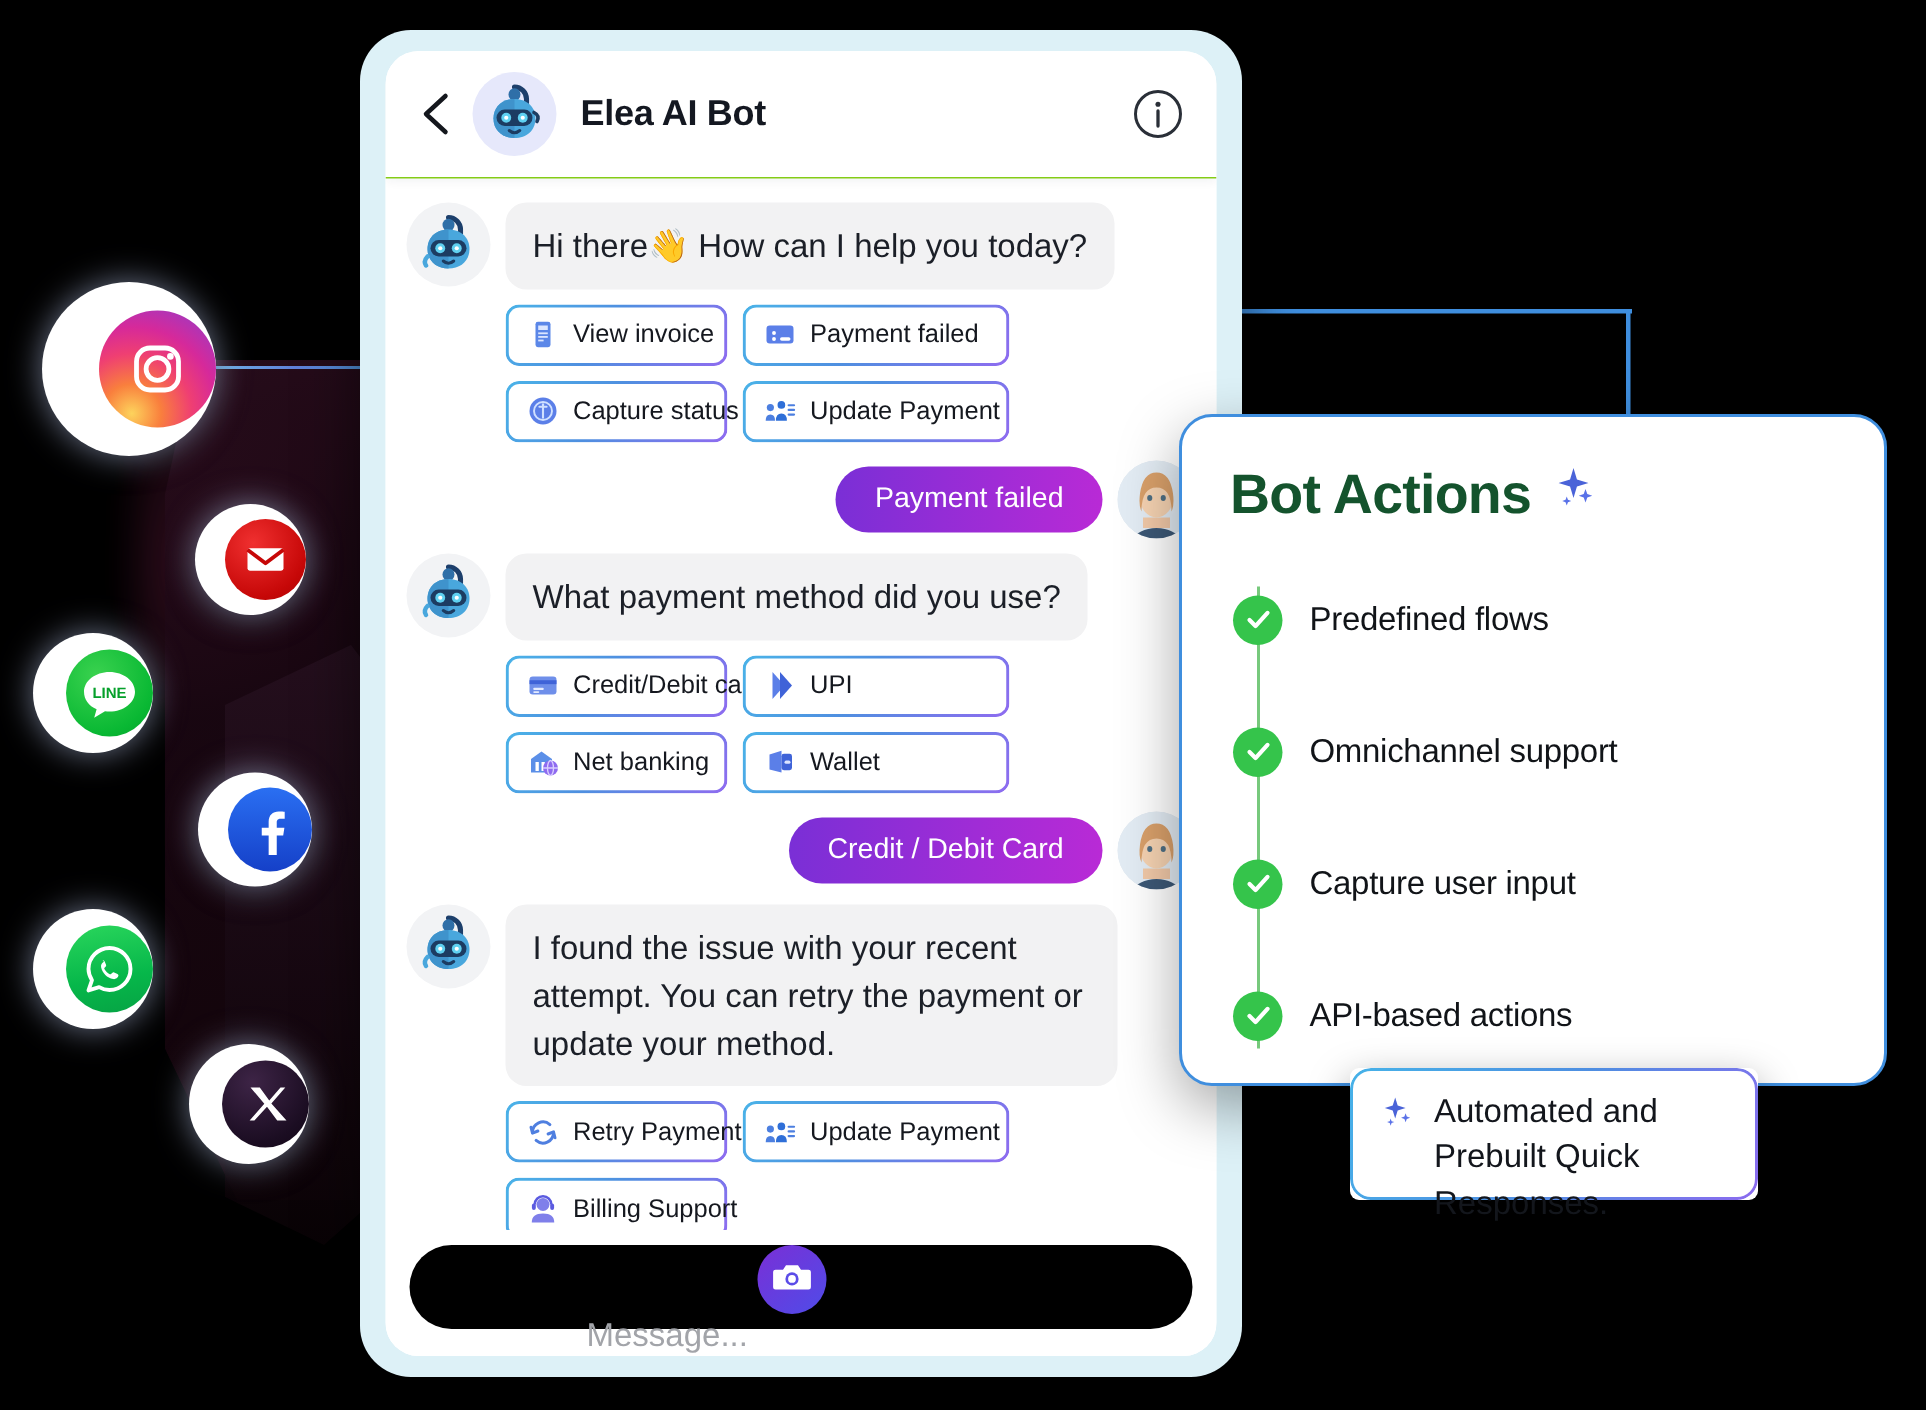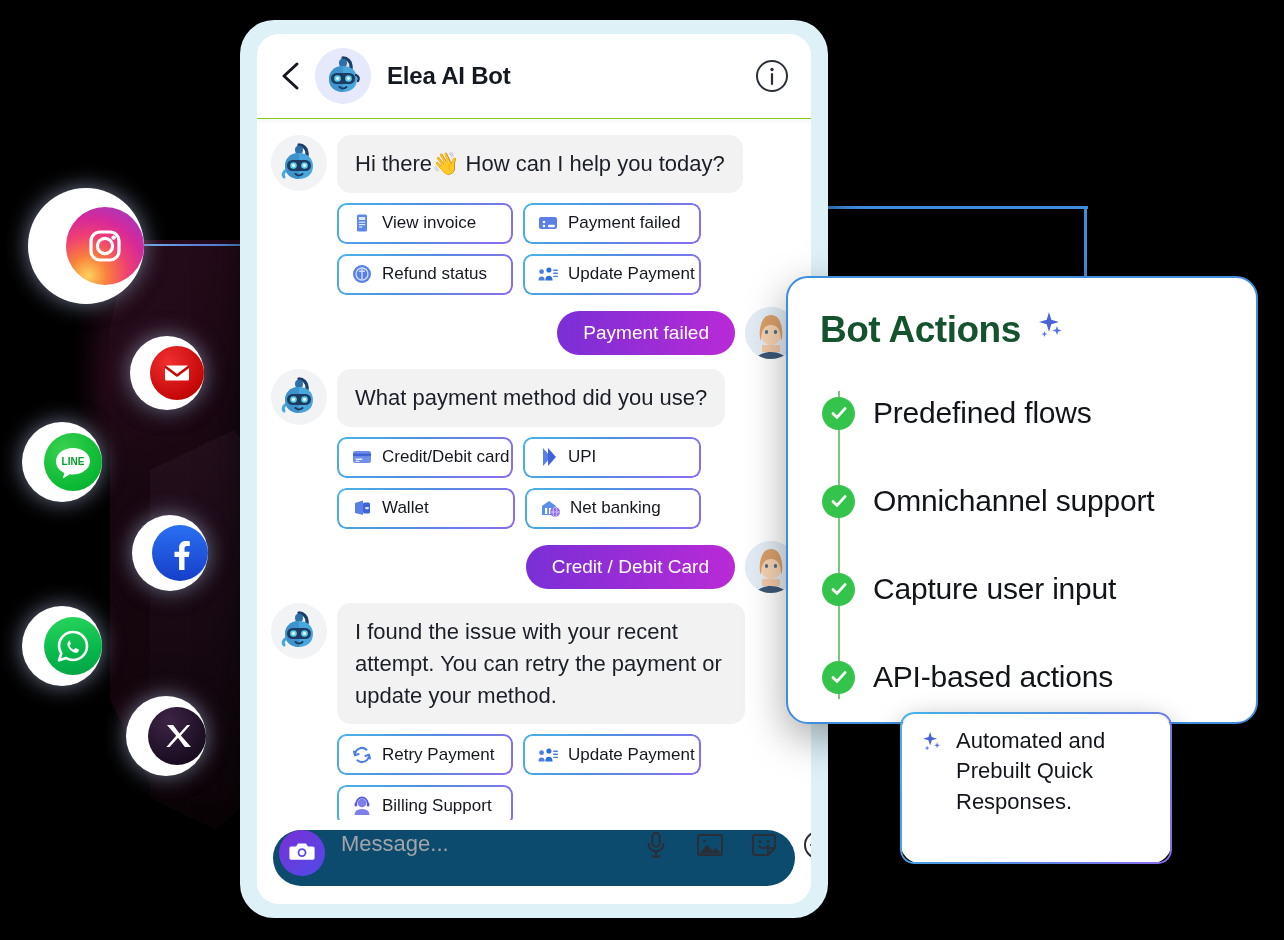--- a/index.html
+++ b/index.html
@@ -117,30 +117,31 @@
   }
   .qr::before{
     content:"";position:absolute;inset:0;border-radius:9px;padding:1.6px;
     background:linear-gradient(125deg,#4ab3e8 0%, #4f8fe0 45%, #8f6bf0 100%);
     -webkit-mask:linear-gradient(#fff 0 0) content-box, linear-gradient(#fff 0 0);
     -webkit-mask-composite:xor;mask-composite:exclude;
     pointer-events:none;
   }
   .qr .qi{width:22px;height:22px;flex:0 0 22px;display:flex;align-items:center;justify-content:center;}
   .qr .qlabel{position:relative;}
-  .w176{width:176px;}
+  .w176{width:148px;}
   .w178{width:178px;}
 
   
   .composer-wrap{
     flex:0 0 auto;padding:10px 16px 18px 16px;background:#fff;
   }
   .composer{
-    height:56px;background:#0c4a6e;border-radius:28px;display:flex;align-items:flex-start;
+    height:56px;background:#000000;border-radius:28px;display:flex;align-items:center;
     padding:0 18px 0 6px;
+    flex-direction:column;
   }
   .cam-btn{
     width:46px;height:46px;flex:0 0 46px;border-radius:50%;
     background:linear-gradient(140deg,#7a2fd6 0%, #4f4ce8 100%);
     display:flex;align-items:center;justify-content:center;cursor:pointer;
   }
   .msg-input{
     flex:1 1 auto;border:0;background:transparent;outline:none;
     font-family:"Liberation Sans",sans-serif;font-size:22px;color:#9a9ca1;margin-left:14px;
   }
@@ -161,26 +162,26 @@
   }
   .actions-list{position:relative;margin-left:4px;}
   .actions-line{
     position:absolute;left:16px;top:22px;bottom:22px;width:1.6px;background:#77c97c;
   }
   .act-item{display:flex;align-items:center;gap:18px;height:88px;position:relative;}
   .act-check{
     width:33px;height:33px;flex:0 0 33px;border-radius:50%;background:#35c44b;
     display:flex;align-items:center;justify-content:center;position:relative;z-index:2;
   }
-  .act-label{font-size:30px;color:#111418;letter-spacing:-.2px;}
+  .act-label{font-size:22px;color:#111418;letter-spacing:-.2px;}
 
   
   .tooltip{
-    position:absolute;left:900px;top:712px;width:272px;height:152px;
-    background:#fff;border-radius:22px;
+    position:absolute;left:900px;top:712px;width:272px;height:88px;
+    background:#fff;border-radius:6px;
     box-sizing:border-box;padding:14px 16px 14px 18px;
     box-shadow:0 10px 28px rgba(0,0,0,.4);
     display:flex;gap:12px;align-items:flex-start;
   }
   .tooltip::before{
     content:"";position:absolute;inset:0;border-radius:14px;padding:2px;
     background:linear-gradient(120deg,#46b2e8 0%, #4e8ee1 50%, #8c6bef 100%);
     -webkit-mask:linear-gradient(#fff 0 0) content-box, linear-gradient(#fff 0 0);
     -webkit-mask-composite:xor;mask-composite:exclude;pointer-events:none;
   }
@@ -310,21 +311,21 @@
           </div>
           <div class="qr w176">
             <span class="qi">
               <svg width="22" height="22" viewBox="0 0 22 22">
                   <circle cx="11" cy="11" r="9" fill="#5b7fe8"></circle>
                   <circle cx="11" cy="11" r="6" fill="none" stroke="#cfe0ff" stroke-width="1.3"></circle>
                   <path d="M11 6.5 v9" stroke="#cfe0ff" stroke-width="1.4" stroke-linecap="round"></path>
                   <path d="M8.6 8.2 h4.8" stroke="#cfe0ff" stroke-width="1.4" stroke-linecap="round"></path>
                 </svg>
             </span>
-            <span class="qlabel">Refund status</span>
+            <span class="qlabel">Capture status</span>
           </div>
           <div class="qr w178">
             <span class="qi">
               <svg width="24" height="20" viewBox="0 0 24 20">
                   <circle cx="5" cy="7.5" r="2.6" fill="#4c7fe0"></circle>
                   <path d="M1.6 17 q0-4.4 3.4-4.4 q3.4 0 3.4 4.4Z" fill="#4c7fe0"></path>
                   <circle cx="13" cy="5.6" r="2.8" fill="#2f6fd8"></circle>
                   <path d="M9 17 q0-5.2 4-5.2 q4 0 4 5.2Z" fill="#2f6fd8"></path>
                   <rect x="17.5" y="5" width="5.5" height="1.6" rx=".8" fill="#4c7fe0"></rect>
                   <rect x="17.5" y="8.4" width="5.5" height="1.6" rx=".8" fill="#4c7fe0"></rect>
@@ -387,42 +388,42 @@
           </div>
           <div class="qr w178">
             <span class="qi">
               <svg width="20" height="22" viewBox="0 0 20 22">
                   <path d="M5 2 L13 11 L5 20Z" fill="#5b7fe8"></path>
                   <path d="M10 2 L18 11 L10 20Z" fill="#3f63d8"></path>
                 </svg>
             </span>
             <span class="qlabel">UPI</span>
           </div>
-          <div class="qr w178">
-            <span class="qi">
-              <svg width="20" height="20" viewBox="0 0 20 20">
-                  <path d="M3 5 L11 2.5 V17 L3 15Z" fill="#5b7fe8"></path>
-                  <rect x="11" y="4.5" width="7" height="11" rx="1.6" fill="#3f63d8"></rect>
-                  <rect x="13" y="9" width="4" height="2.2" rx="1.1" fill="#dbe4ff"></rect>
-                </svg>
-            </span>
-            <span class="qlabel">Wallet</span>
-          </div>
           <div class="qr w176">
             <span class="qi">
               <svg width="22" height="20" viewBox="0 0 22 20">
                   <path d="M3 8 L10 3 L17 8 v9 H3Z" fill="#5b8fe8"></path>
                   <rect x="6" y="10" width="2.2" height="6" fill="#fff"></rect>
                   <rect x="10" y="10" width="2.2" height="6" fill="#fff"></rect>
                   <circle cx="16" cy="14" r="5" fill="#8f6bf0"></circle>
                   <ellipse cx="16" cy="14" rx="2" ry="5" fill="none" stroke="#d9ceff" stroke-width=".9"></ellipse>
                   <path d="M11 14 h10" stroke="#d9ceff" stroke-width=".9"></path>
                 </svg>
             </span>
             <span class="qlabel">Net banking</span>
+          </div>
+          <div class="qr w178">
+            <span class="qi">
+              <svg width="20" height="20" viewBox="0 0 20 20">
+                  <path d="M3 5 L11 2.5 V17 L3 15Z" fill="#5b7fe8"></path>
+                  <rect x="11" y="4.5" width="7" height="11" rx="1.6" fill="#3f63d8"></rect>
+                  <rect x="13" y="9" width="4" height="2.2" rx="1.1" fill="#dbe4ff"></rect>
+                </svg>
+            </span>
+            <span class="qlabel">Wallet</span>
           </div>
         </div>
 
         <div class="row user">
           <div class="bubble-user">Credit / Debit Card</div>
           <div class="user-ava">
             <span>
               <svg width="52" height="52" viewBox="0 0 52 52">
                 <circle cx="26" cy="26" r="26" fill="#e3ecf4"></circle>
                 <path d="M26 45 c-9 0-16 5-18 9 h36 c-2-4-9-9-18-9Z" fill="#3c5876"></path>

